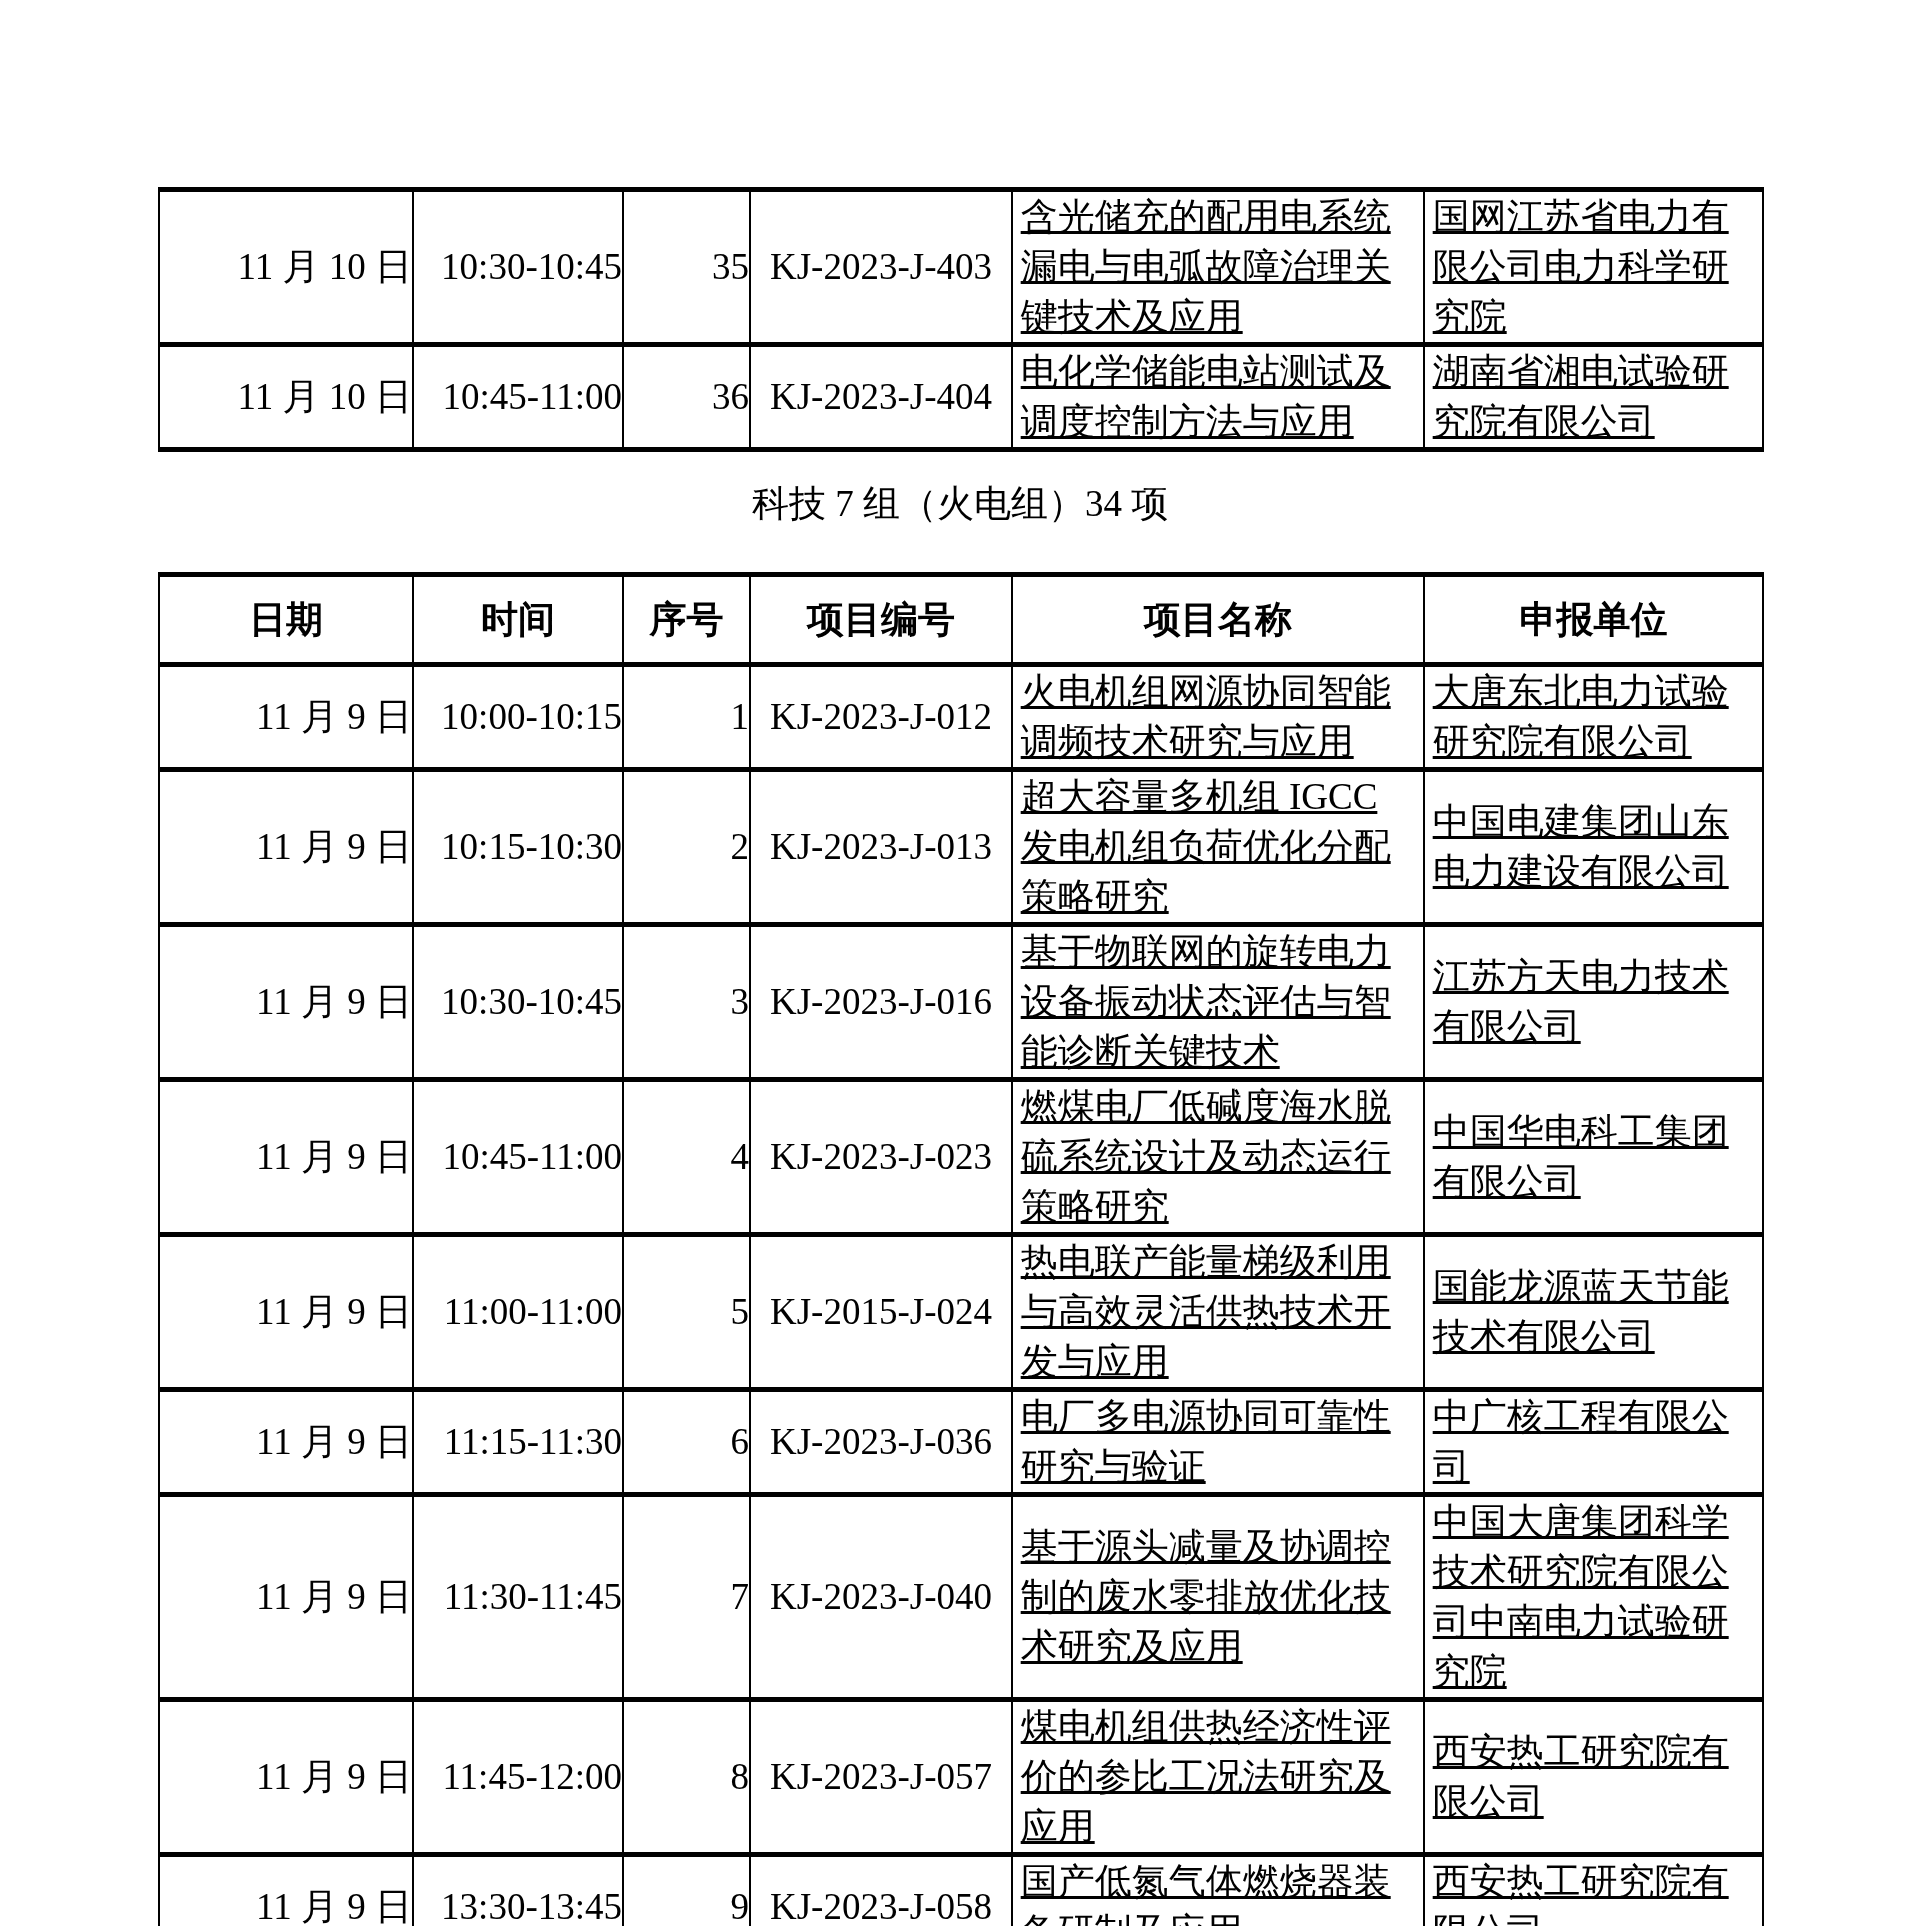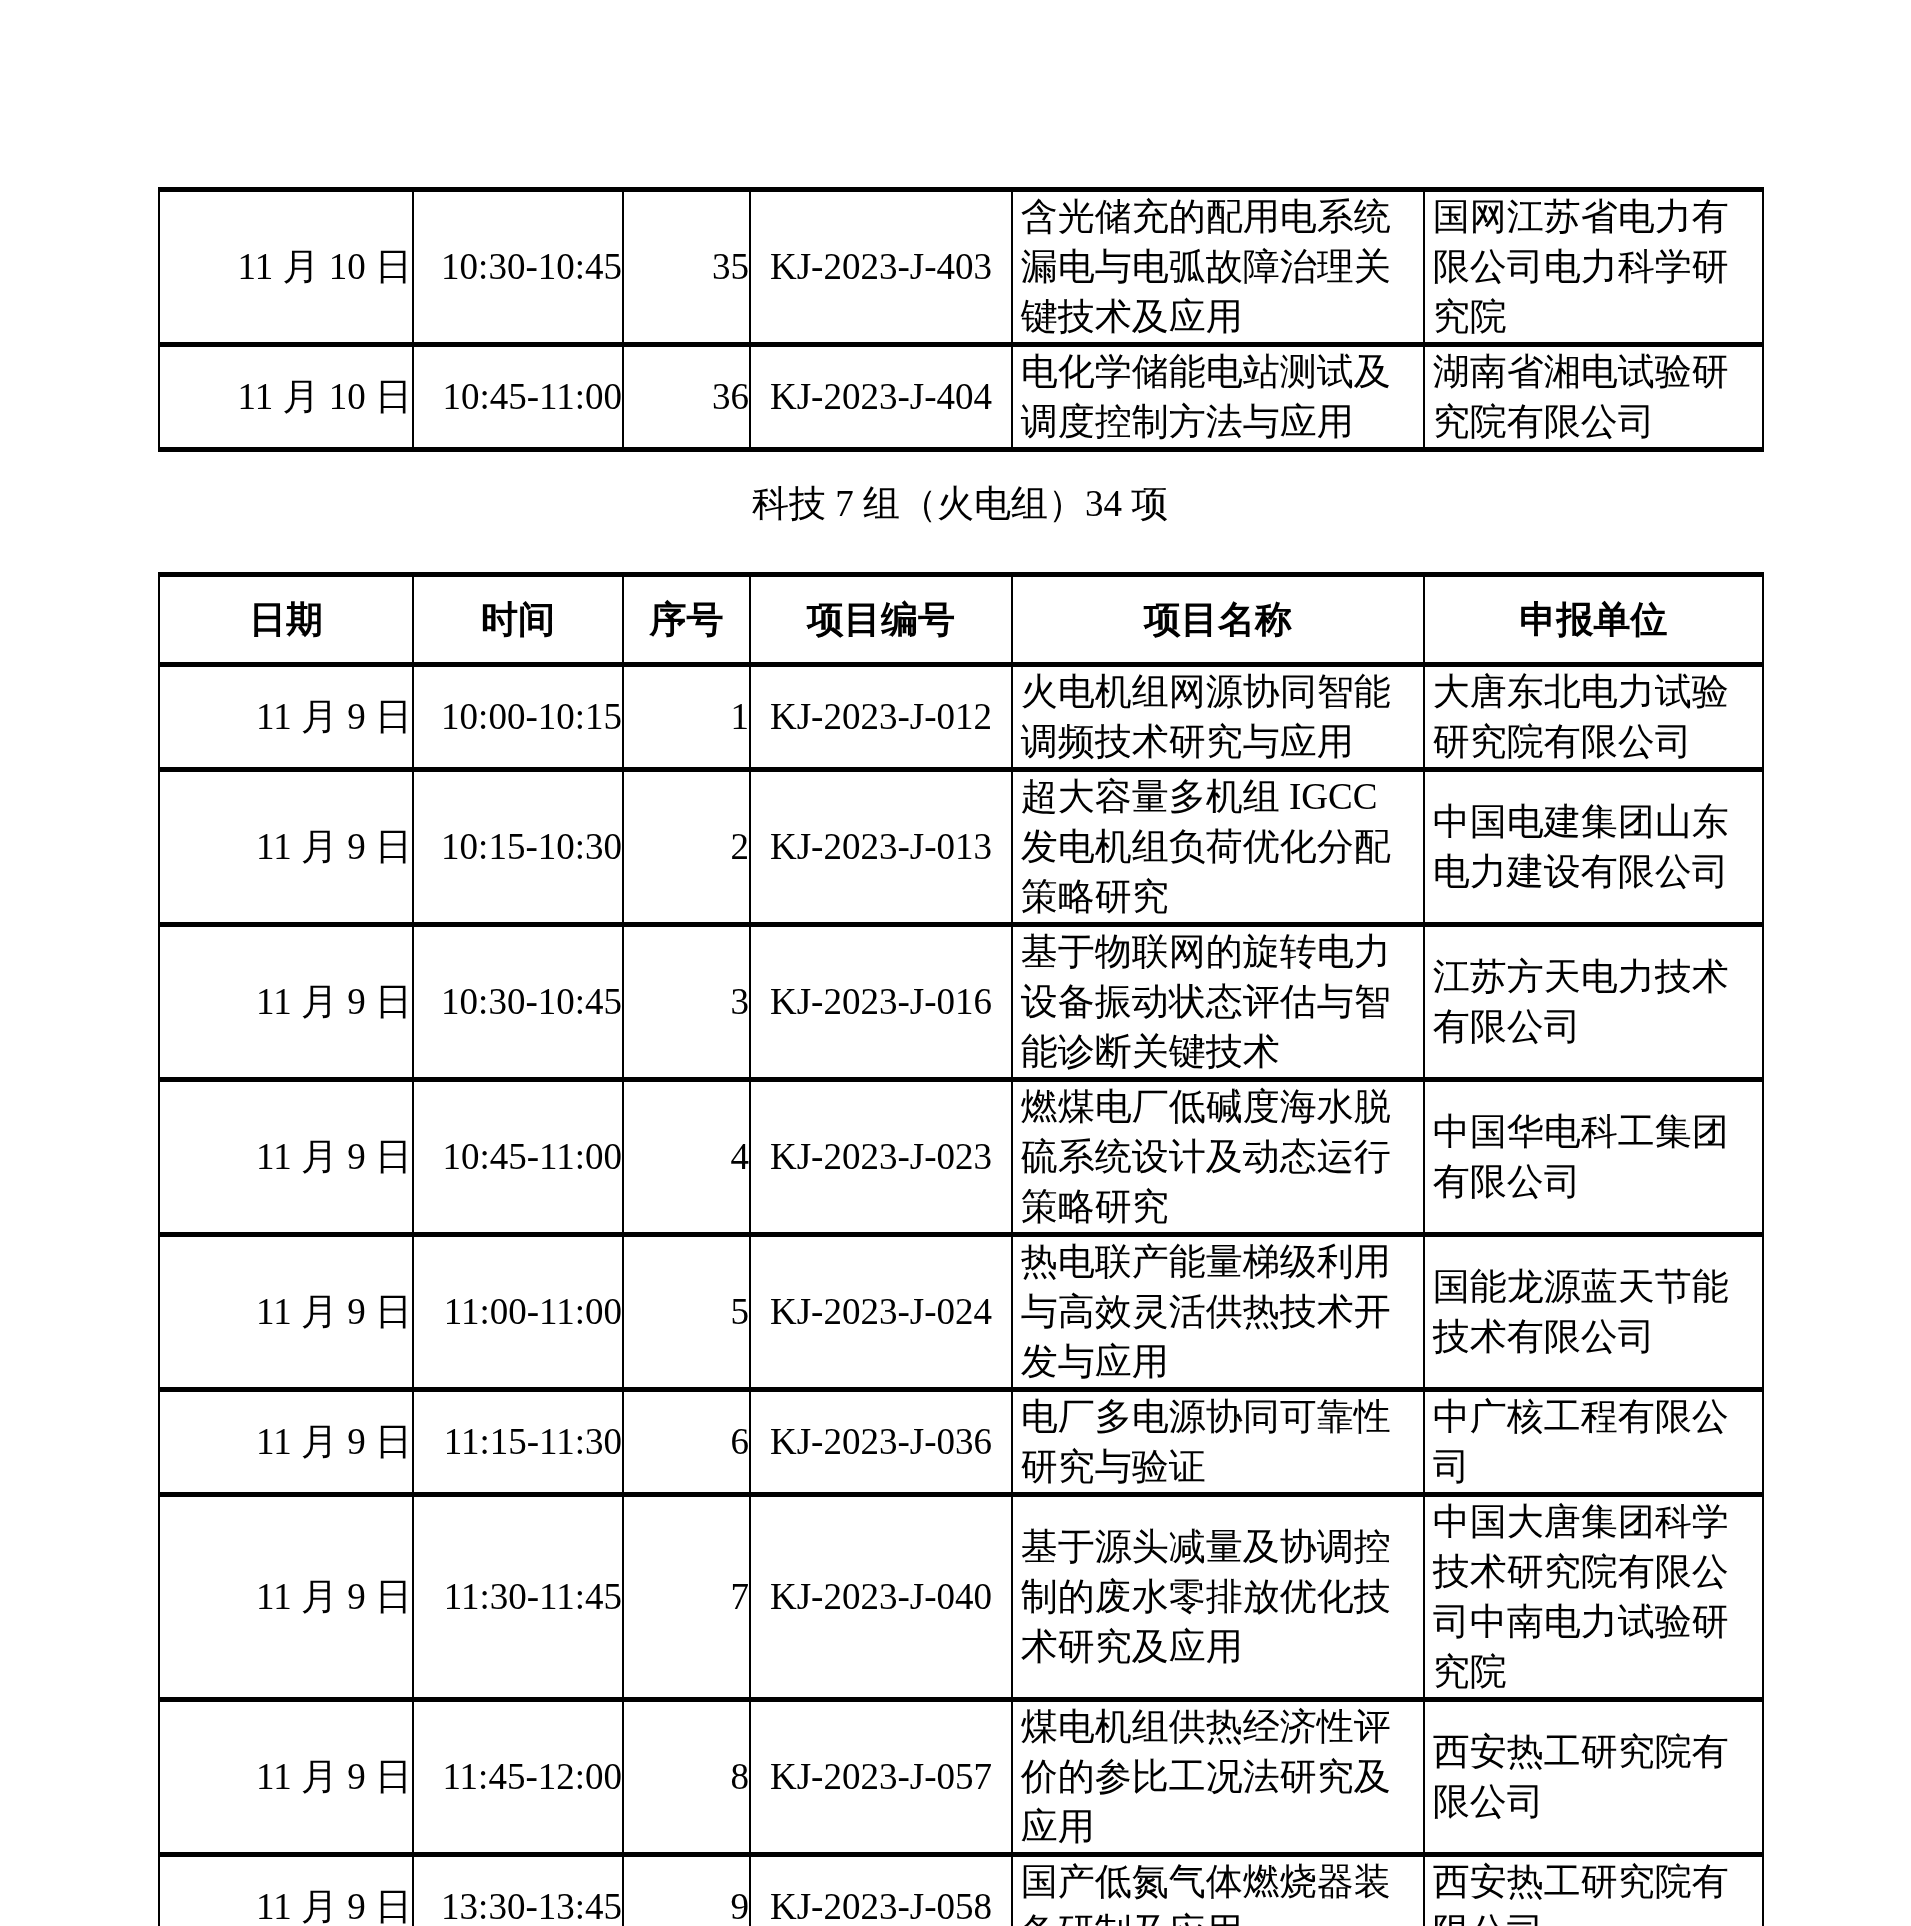--- a/index.html
+++ b/index.html
@@ -38,20 +38,21 @@
     padding: 0;
   }
   td.code {
     text-align: center;
     padding: 0 3.1px;
     white-space: nowrap;
   }
   td.t {
     text-align: left;
     padding: 0 7.7px;
+    text-decoration: underline;
   }
   #table1 {
     position: absolute;
     left: 158px;
     top: 187px;
   }
   .title-band {
     position: absolute;
     left: 158px;
     top: 434px;
@@ -159,21 +160,21 @@
         <td class="c">4</td>
         <td class="code">KJ-2023-J-023</td>
         <td class="t">燃煤电厂低碱度海水脱硫系统设计及动态运行策略研究</td>
         <td class="t">中国华电科工集团有限公司</td>
       </tr>
 
       <tr>
         <td class="c">11 月 9 日</td>
         <td class="c">11:00-11:00</td>
         <td class="c">5</td>
-        <td class="code">KJ-2023-J-024</td>
+        <td class="code">KJ-2015-J-024</td>
         <td class="t">热电联产能量梯级利用与高效灵活供热技术开发与应用</td>
         <td class="t">国能龙源蓝天节能技术有限公司</td>
       </tr>
 
       <tr>
         <td class="c">11 月 9 日</td>
         <td class="c">11:15-11:30</td>
         <td class="c">6</td>
         <td class="code">KJ-2023-J-036</td>
         <td class="t">电厂多电源协同可靠性研究与验证</td>

